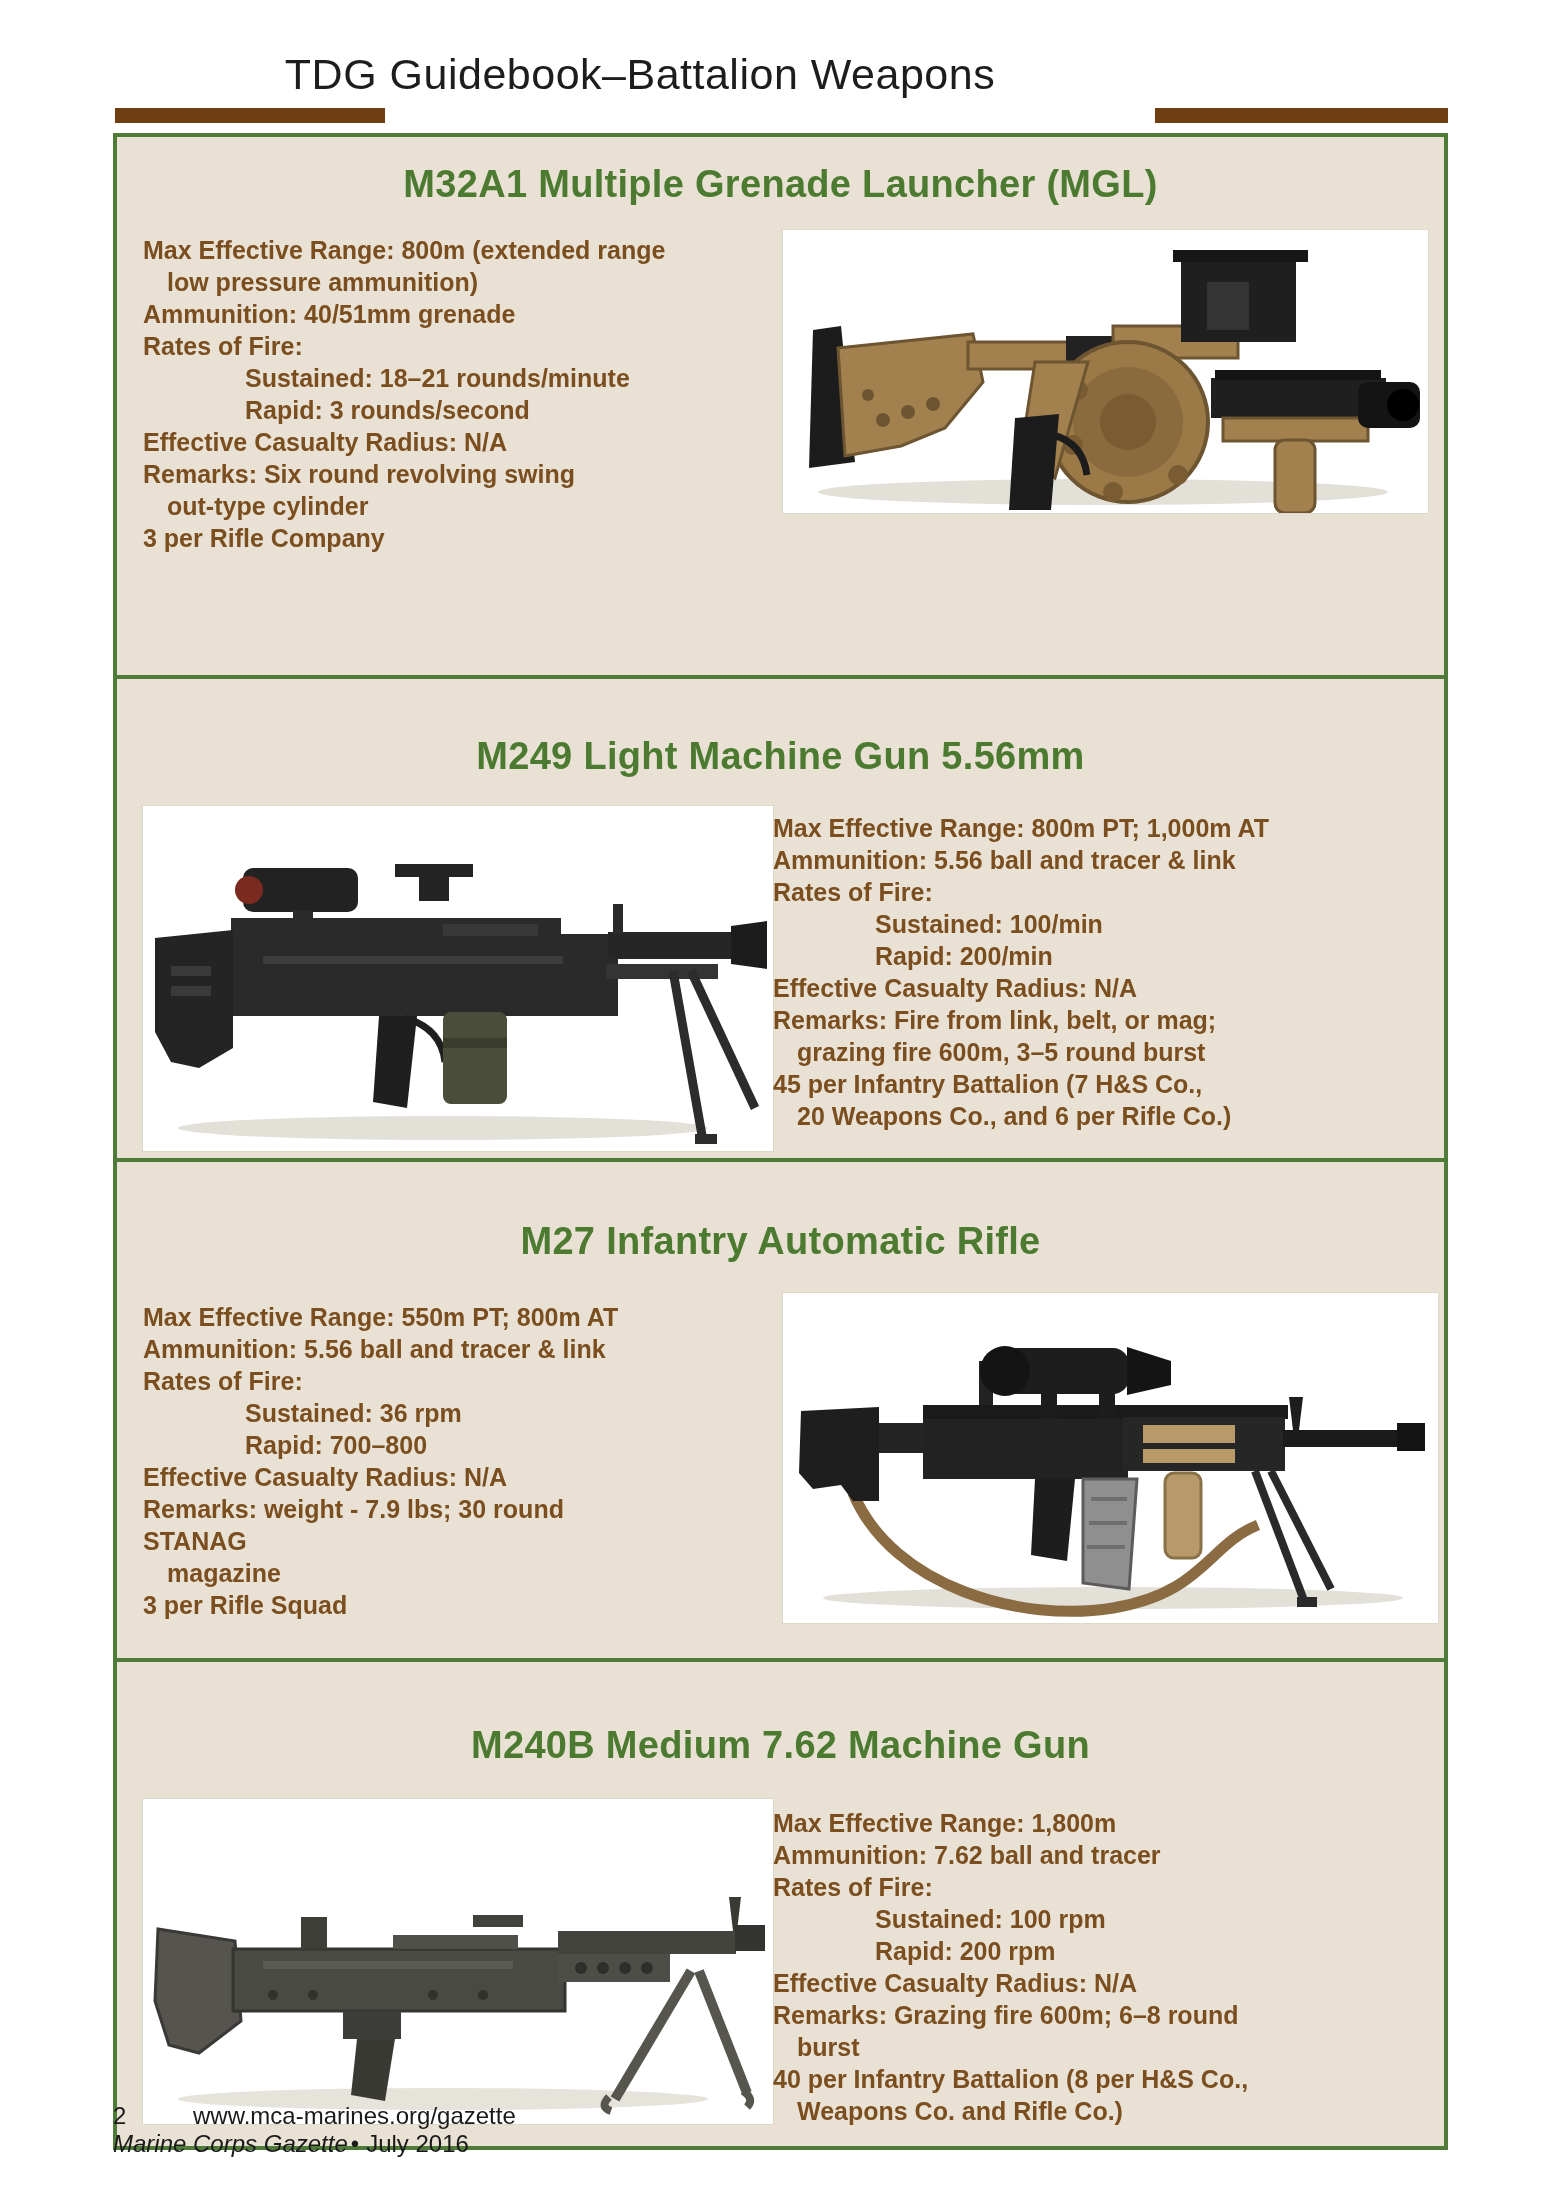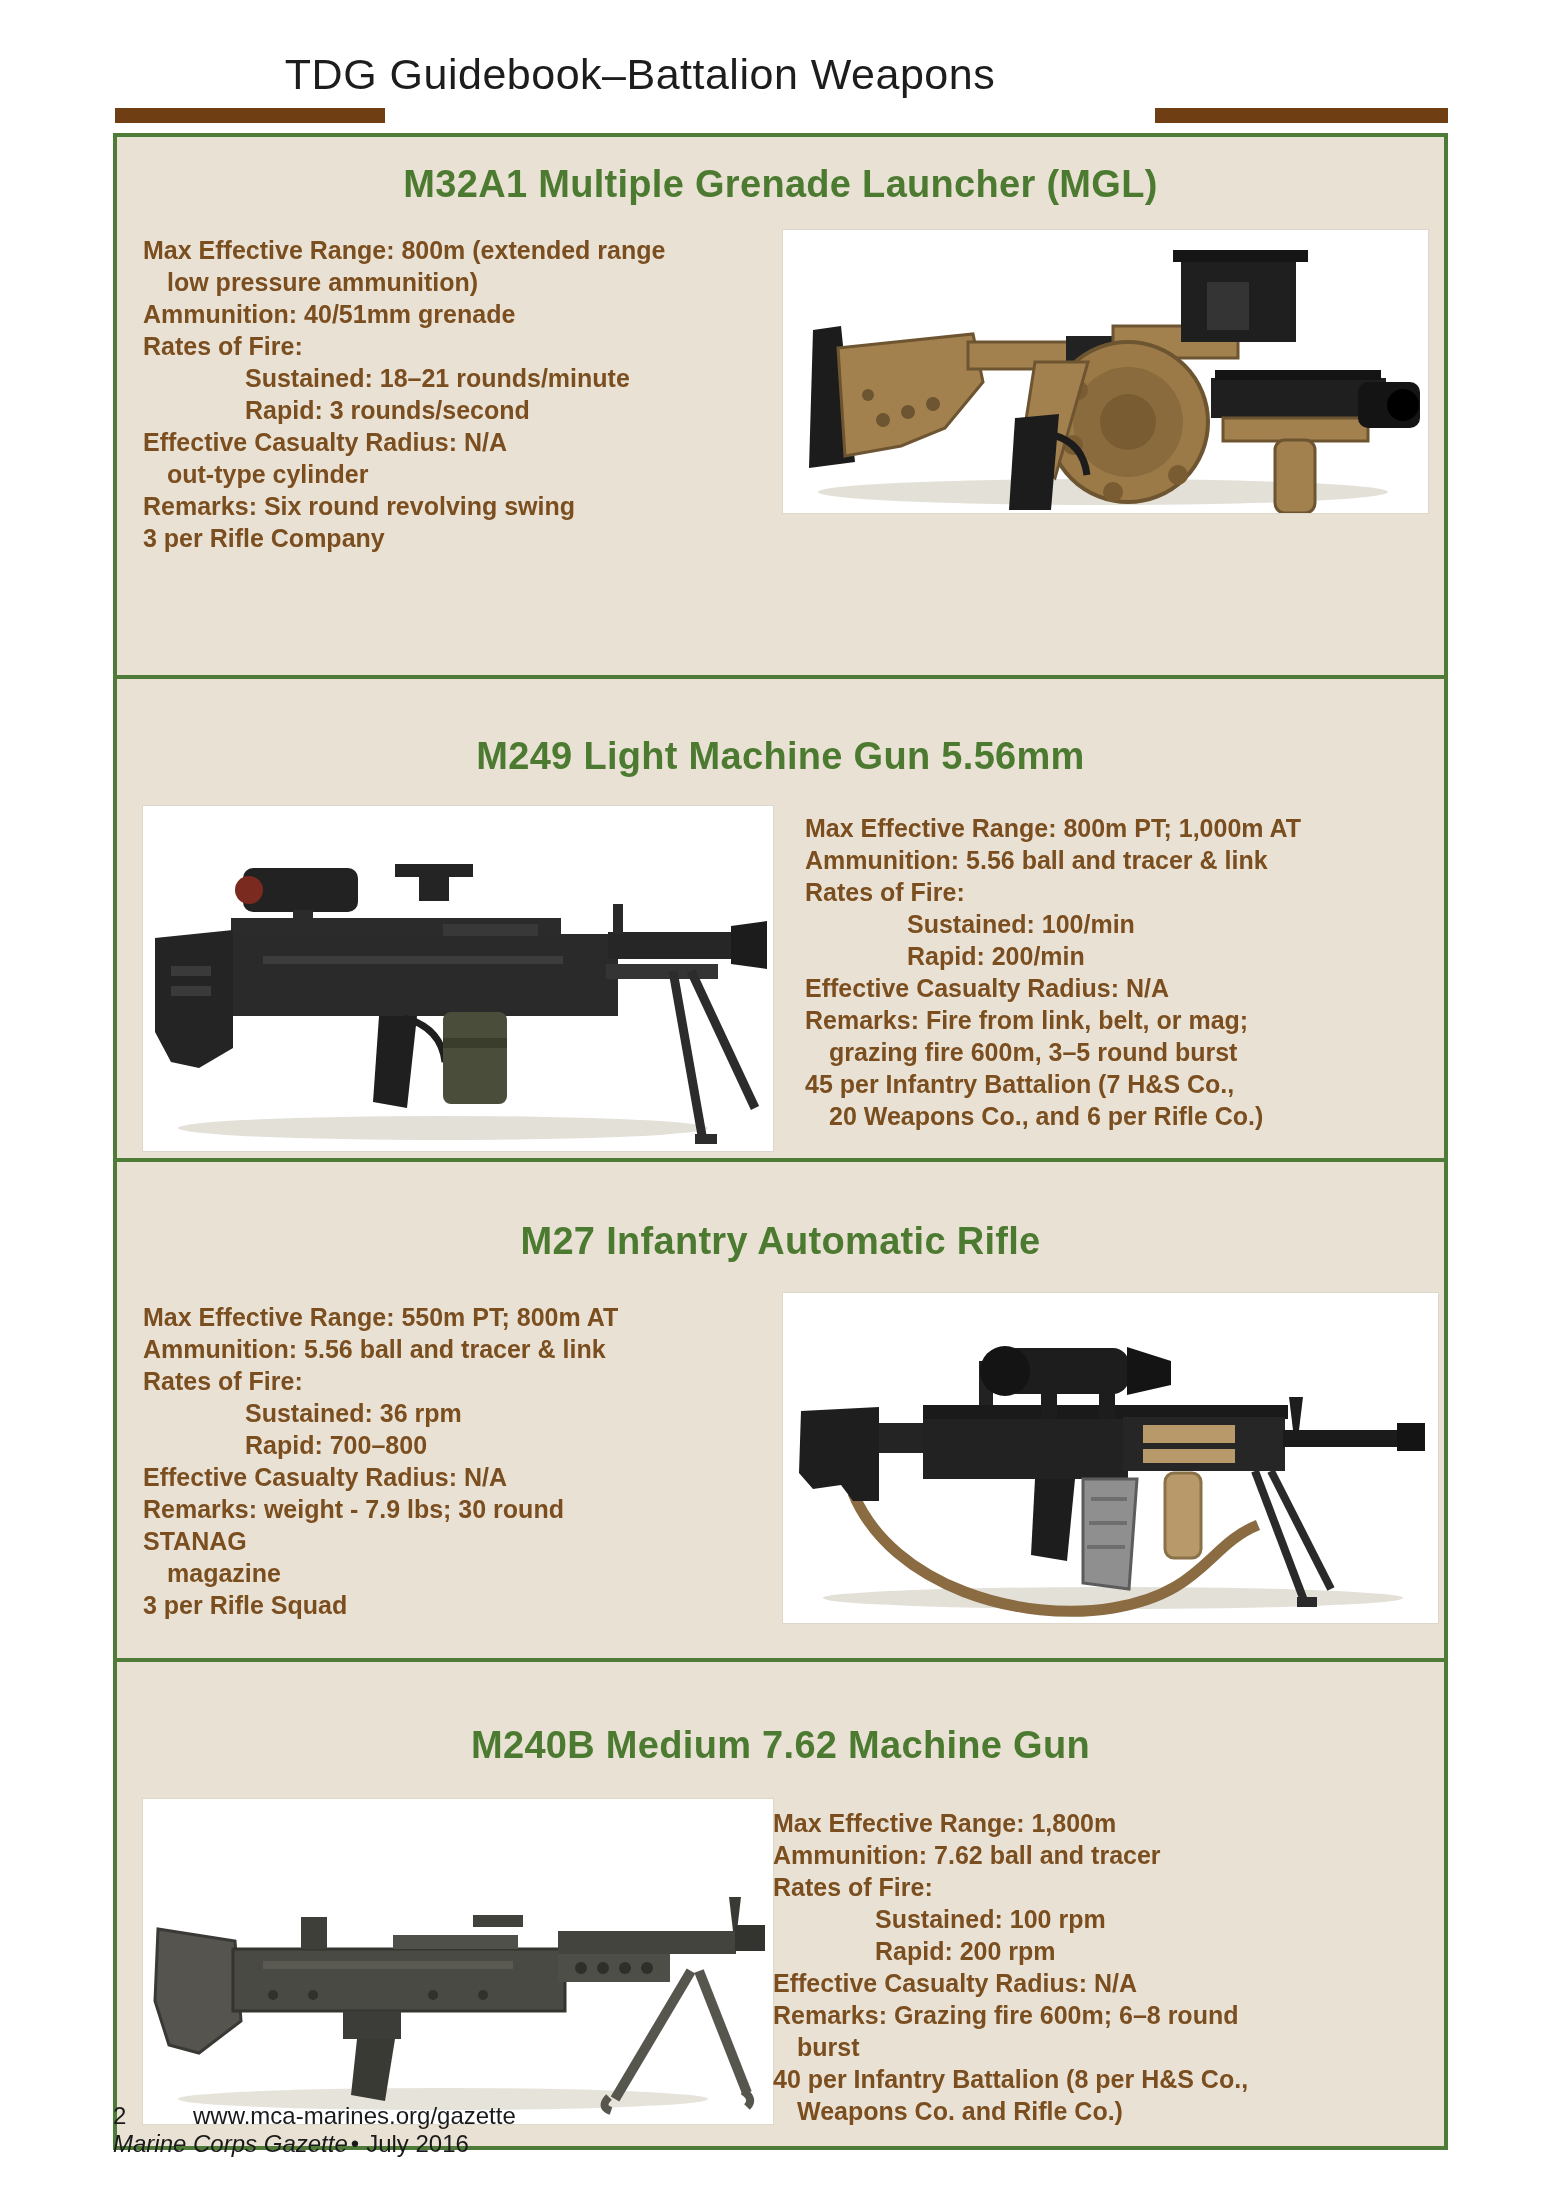--- a/index.html
+++ b/index.html
@@ -16,21 +16,21 @@
   
   .panel{position:absolute;left:113px;top:133px;width:1335px;box-sizing:border-box;
     border:4px solid #4e7b38;background:#e9e2d4;}
   .weapon{box-sizing:border-box;position:relative;overflow:hidden;}
   .weapon + .weapon{border-top:4px solid #4e7b38;}
   .w1{height:538px;} .w2{height:483px;} .w3{height:500px;} .w4{height:488px;}
   .w-title{margin:0;text-align:center;font-size:38px;font-weight:700;color:#4c7a31;letter-spacing:.3px;}
   .w1 .w-title{padding-top:26px;} .w2 .w-title{padding-top:56px;}
   .w3 .w-title{padding-top:58px;} .w4 .w-title{padding-top:62px;}
   .row{display:flex;justify-content:space-between;align-items:flex-start;padding:0 32px 0 26px;}
-  .w1 .row{margin-top:24px;} .w2 .row{margin-top:28px;gap:32px;}
+  .w1 .row{margin-top:24px;} .w2 .row{margin-top:28px;}
   .w3 .row{margin-top:30px;} .w4 .row{margin-top:32px;}
   .specs{font-size:25px;font-weight:700;color:#7b4e20;line-height:32px;flex:0 0 auto;}
   .w1 .specs{width:640px;padding-top:4px;}
   .w2 .specs{width:650px;padding-top:6px;}
   .w3 .specs{width:640px;padding-top:8px;}
   .w4 .specs{width:655px;padding-top:8px;}
   .sp{white-space:nowrap;}
   .ind1{padding-left:24px;} .ind2{padding-left:102px;}
   .photo{margin:0;background:#ffffff;flex:0 0 auto;box-shadow:0 0 0 1px #ded8cb;}
   .photo svg{display:block;}
@@ -59,22 +59,22 @@
     <h2 class="w-title">M32A1 Multiple Grenade Launcher (MGL)</h2>
     <div class="row">
       <div class="specs">
         <div class="sp">Max Effective Range: 800m (extended range</div>
         <div class="sp ind1">low pressure ammunition)</div>
         <div class="sp">Ammunition: 40/51mm grenade</div>
         <div class="sp">Rates of Fire:</div>
         <div class="sp ind2">Sustained: 18–21 rounds/minute</div>
         <div class="sp ind2">Rapid: 3 rounds/second</div>
         <div class="sp">Effective Casualty Radius: N/A</div>
+        <div class="sp">Remarks: Six round revolving swing</div>
         <div class="sp ind1">out-type cylinder</div>
-        <div class="sp">Remarks: Six round revolving swing</div>
         <div class="sp">3 per Rifle Company</div>
       </div>
       <figure class="photo ph1">
         <svg width="645" height="283" viewBox="0 0 645 283">
           <rect width="645" height="283" fill="#ffffff"></rect>
           <ellipse cx="320" cy="262" rx="285" ry="13" fill="#e3e0d8"></ellipse>
           <polygon points="30,100 58,96 72,232 26,238" fill="#1c1c1c"></polygon>
           <polygon points="55,118 190,104 200,152 162,198 118,216 62,226" fill="#a3814f" stroke="#6d5531" stroke-width="3"></polygon>
           <circle cx="100" cy="190" r="7" fill="#6d5531"></circle>
             <circle cx="125" cy="182" r="7" fill="#6d5531"></circle>

